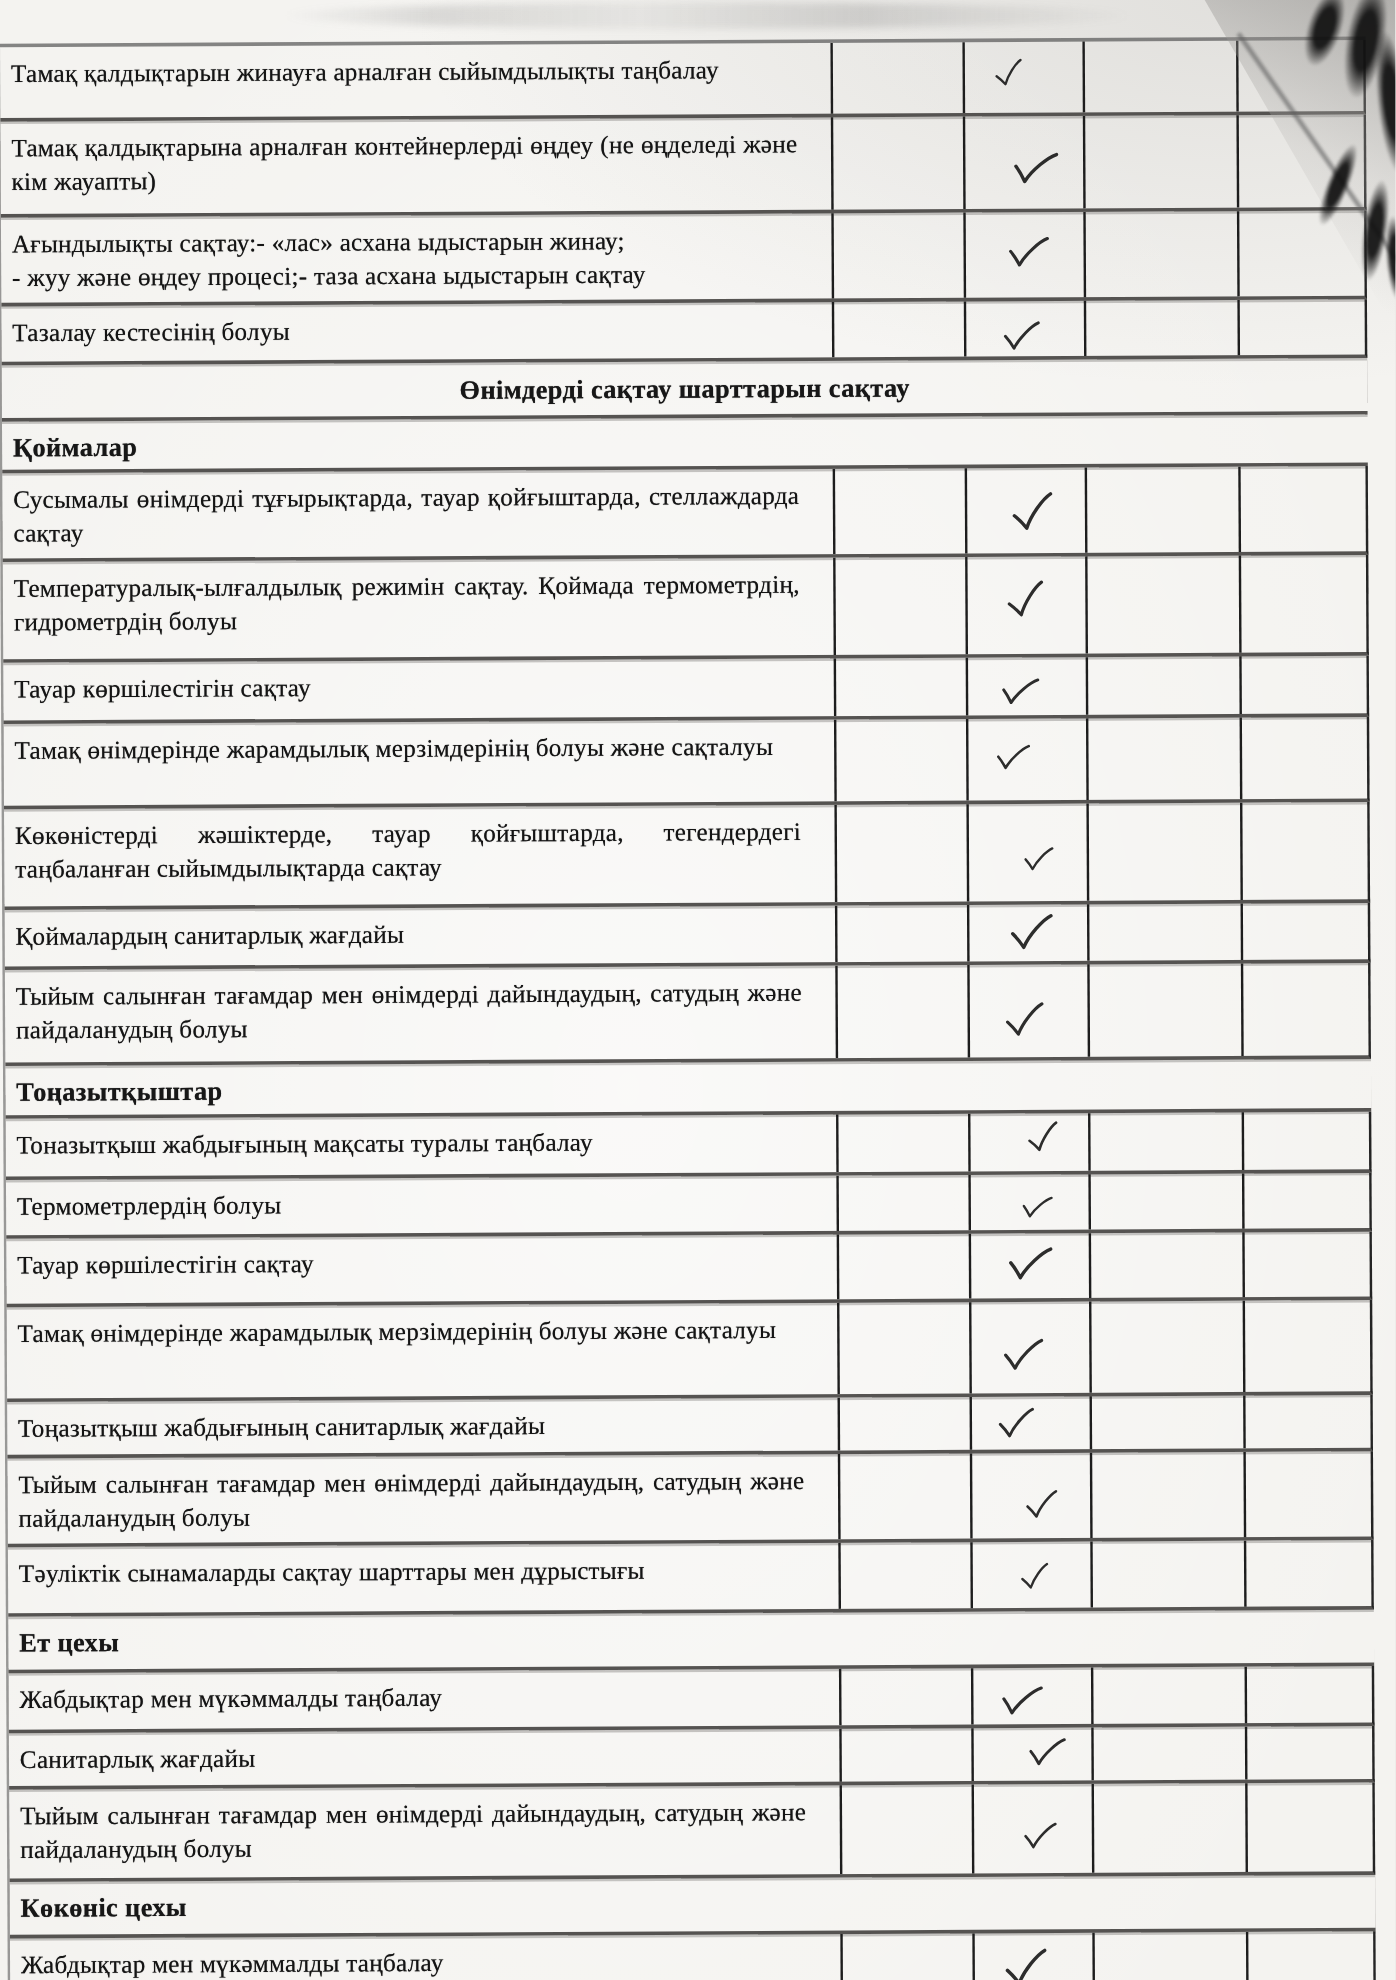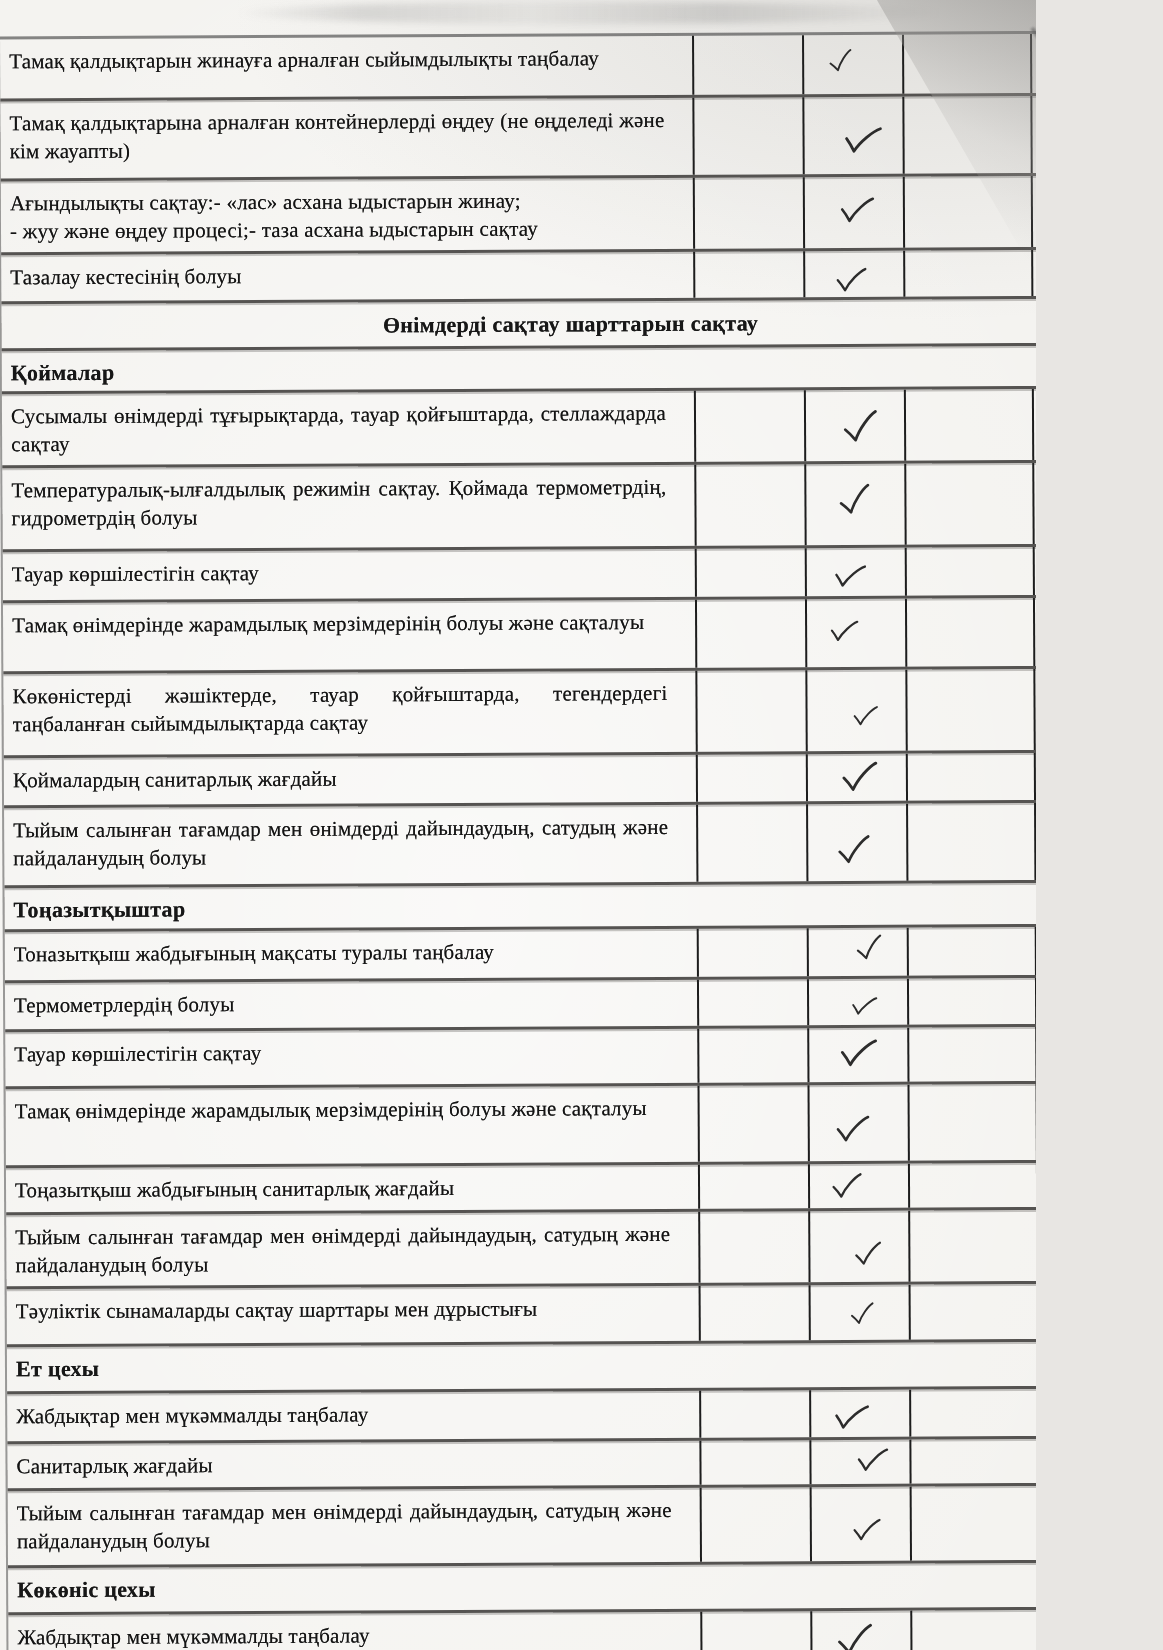--- a/index.html
+++ b/index.html
@@ -1,19 +1,19 @@
 <!DOCTYPE html>
 <html><head>
 <meta charset="utf-8">
 <style>
   * { margin:0; padding:0; box-sizing:border-box; }
   html,body { background:#e8e6e3; }
   .page {
     position:relative;
-    width:1036px; height:1650px;
+    width:1163px; height:1650px;
     overflow:hidden;
     background:
       radial-gradient(1100px 520px at 88% 0%, rgba(150,148,144,0.20), transparent 62%),
       radial-gradient(1000px 1500px at 45% 55%, rgba(255,255,255,0.55), transparent 70%),
       #f4f3f0;
     font-family:"Liberation Serif","DejaVu Serif",serif;
     color:#171717;
   }
   
   .top-smudge {

